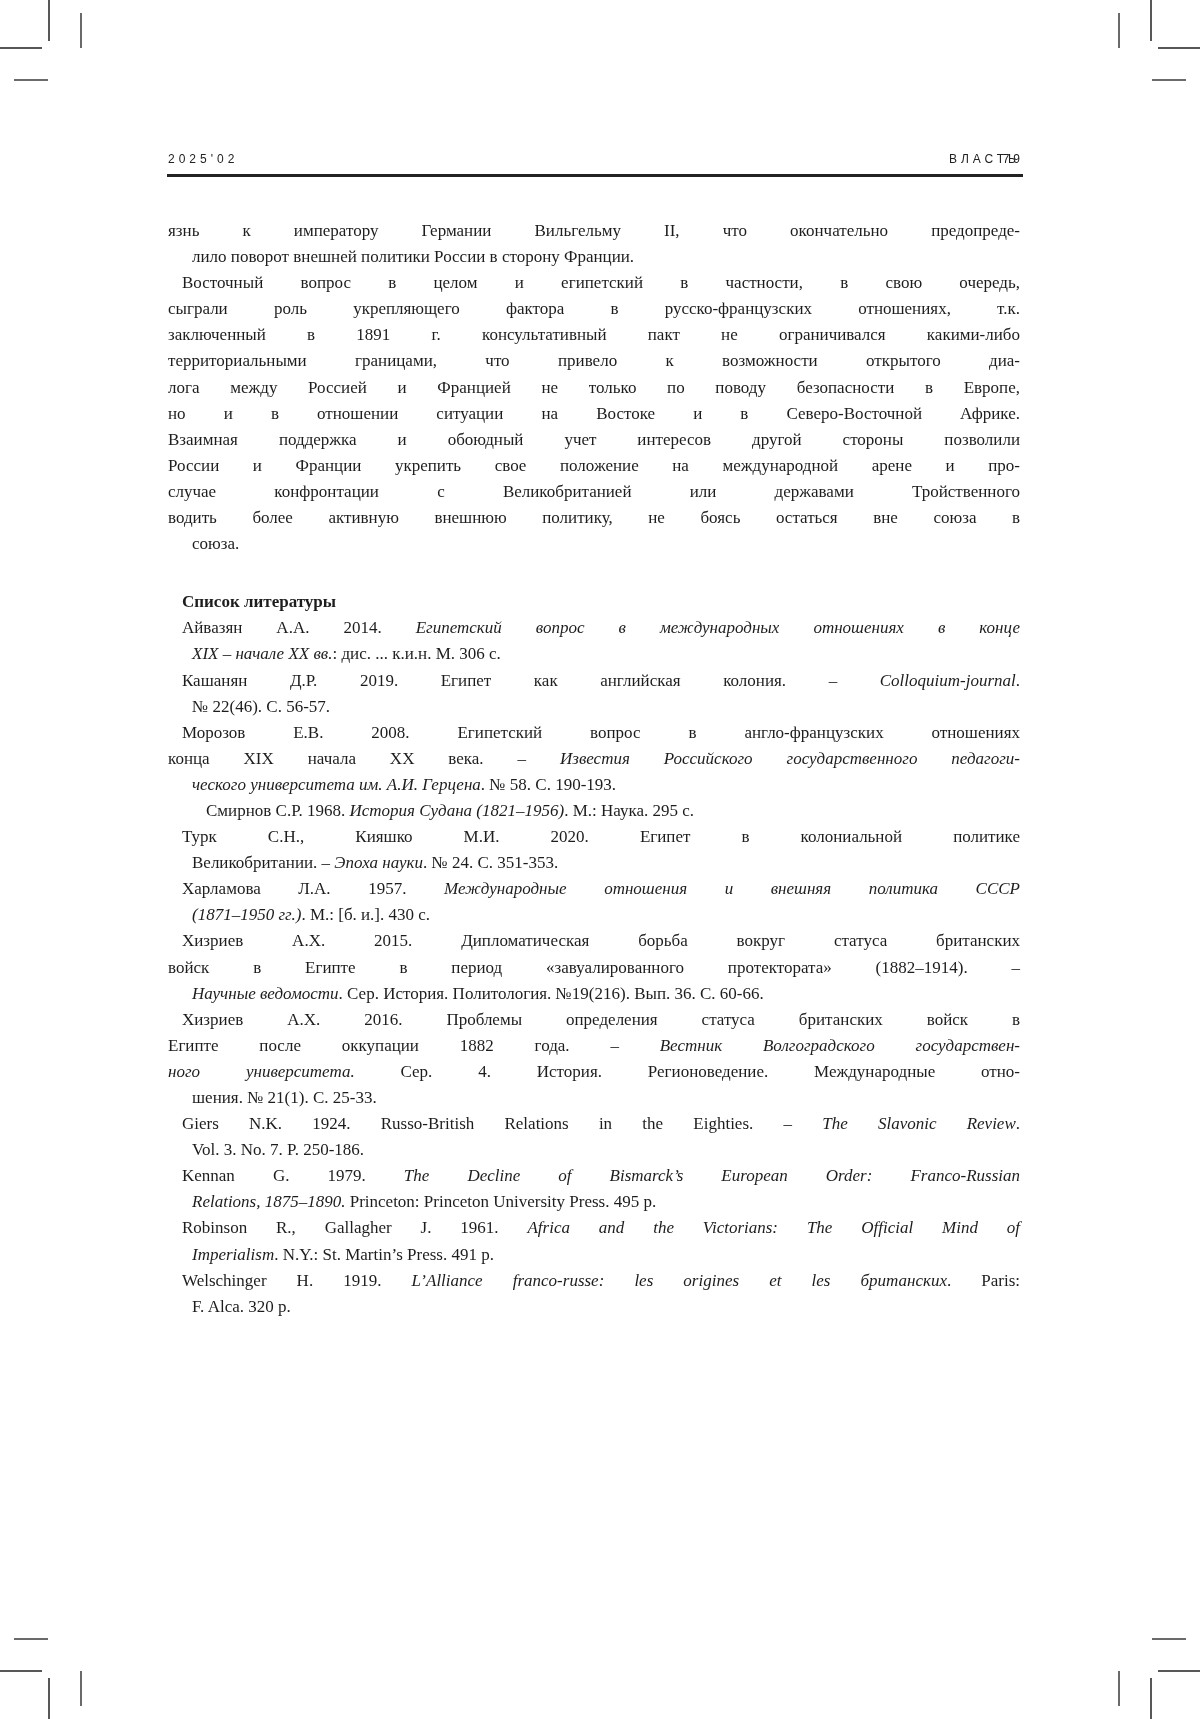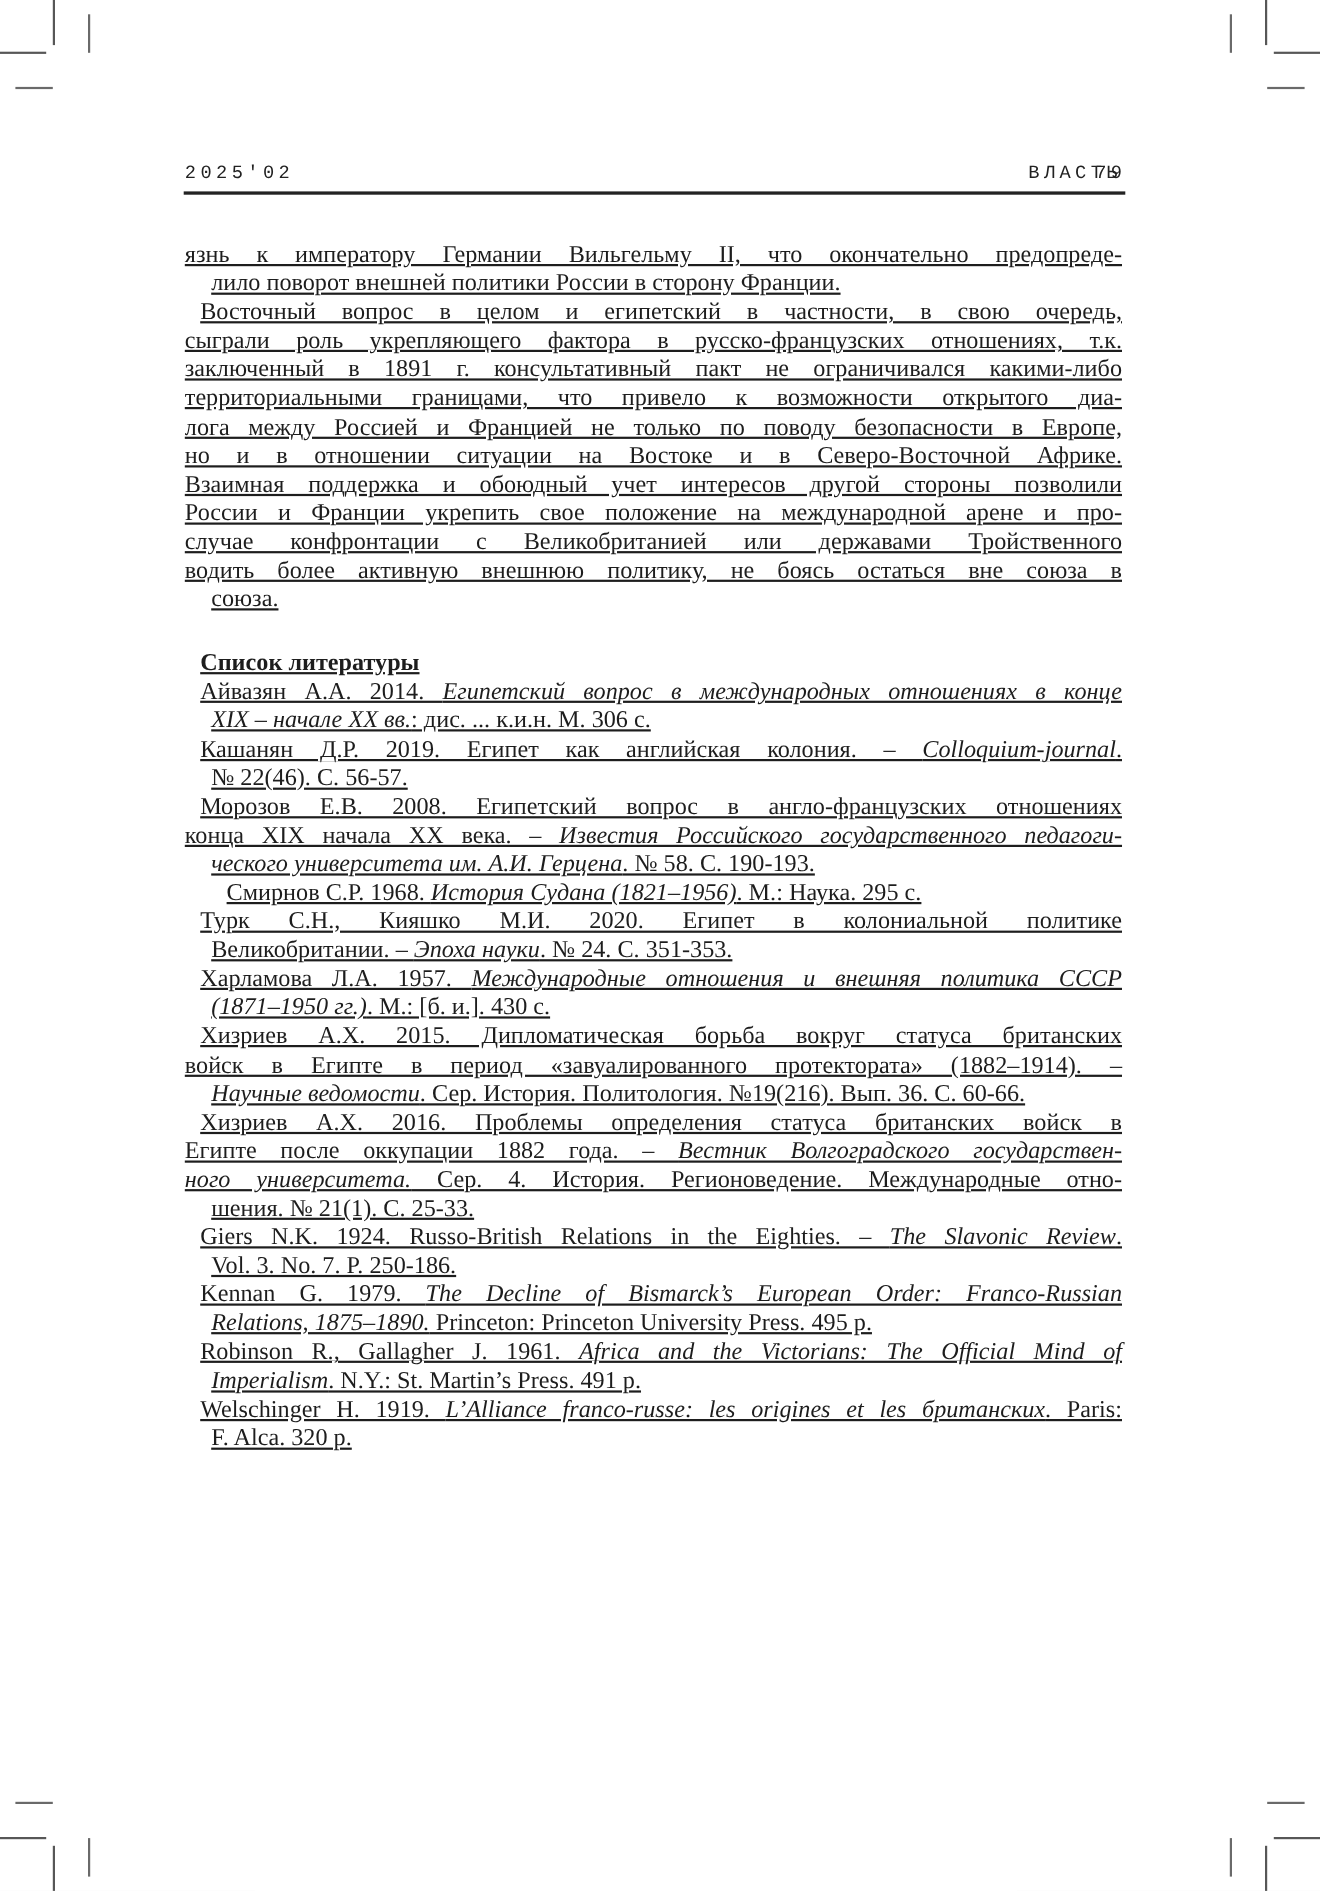--- a/index.html
+++ b/index.html
@@ -21,32 +21,32 @@
   .corner.br{bottom:0;right:0;transform:scale(-1,-1);}
   .corner .m{position:absolute;background:#575757;}
   .corner .v1{left:48px;top:0;width:2px;height:41px;}
   .corner .v2{left:80px;top:13px;width:2px;height:35px;background:#6a6a6a;}
   .corner .h1{left:0;top:47px;width:42px;height:2px;}
   .corner .h2{left:14px;top:79px;width:34px;height:2px;background:#6a6a6a;}
 
   
   .runhead{
     position:absolute;top:149px;left:168px;width:852px;height:22px;
-    font-family:Liberation Mono, monospace;
-    font-size:17px;line-height:20px;letter-spacing:4px;color:#222;
+    font-family:Liberation Sans, sans-serif;
+    font-size:12px;line-height:20px;letter-spacing:4px;color:#222;
   }
   .runhead .issue{position:absolute;left:0;top:0;}
   .runhead .journal{position:absolute;left:0;right:0;top:0;text-align:right;}
   .runhead .pageno{position:absolute;right:-4px;top:0;letter-spacing:4px;text-align:right;}
   .headrule{position:absolute;top:174px;left:167px;width:856px;height:3px;background:#232323;}
 
   
   .textcol{
     position:absolute;top:218px;left:168px;width:852px;
-    font-size:22px;line-height:26.1px;text-decoration:underline;
+    font-size:17px;line-height:26.1px;
   }
   .para{margin:0;}
   .line{
     width:100%;
     text-align:justify;
     text-align-last:justify;
     white-space:normal;
   }
   .line.last{text-align-last:left;margin-left:24px;}
   .line.first{padding-left:14px;box-sizing:border-box;}

